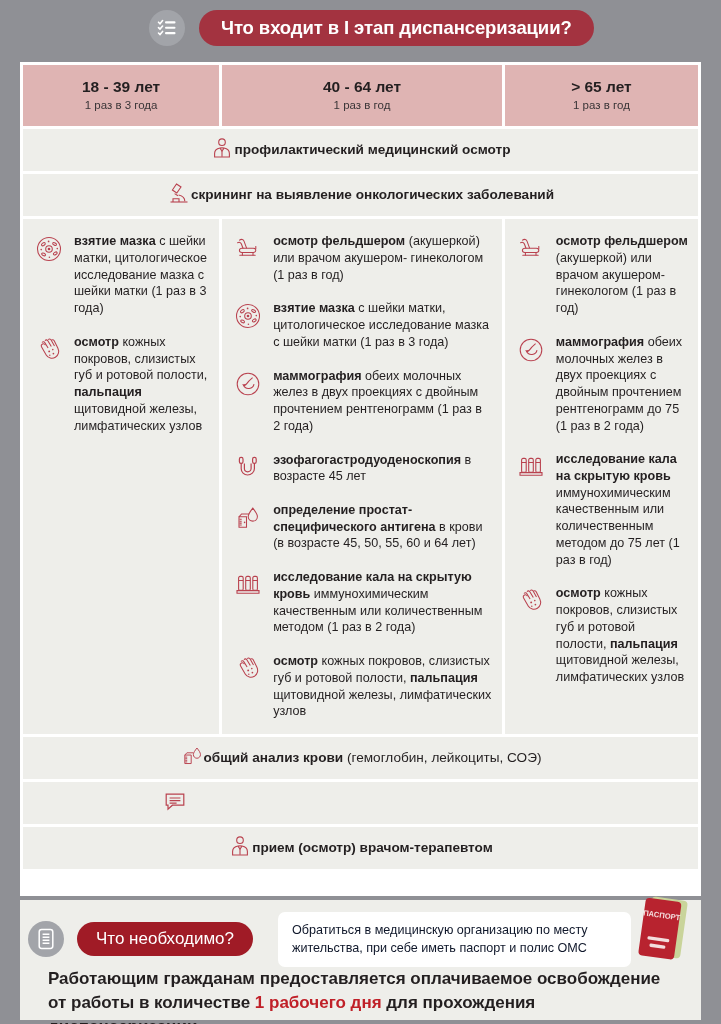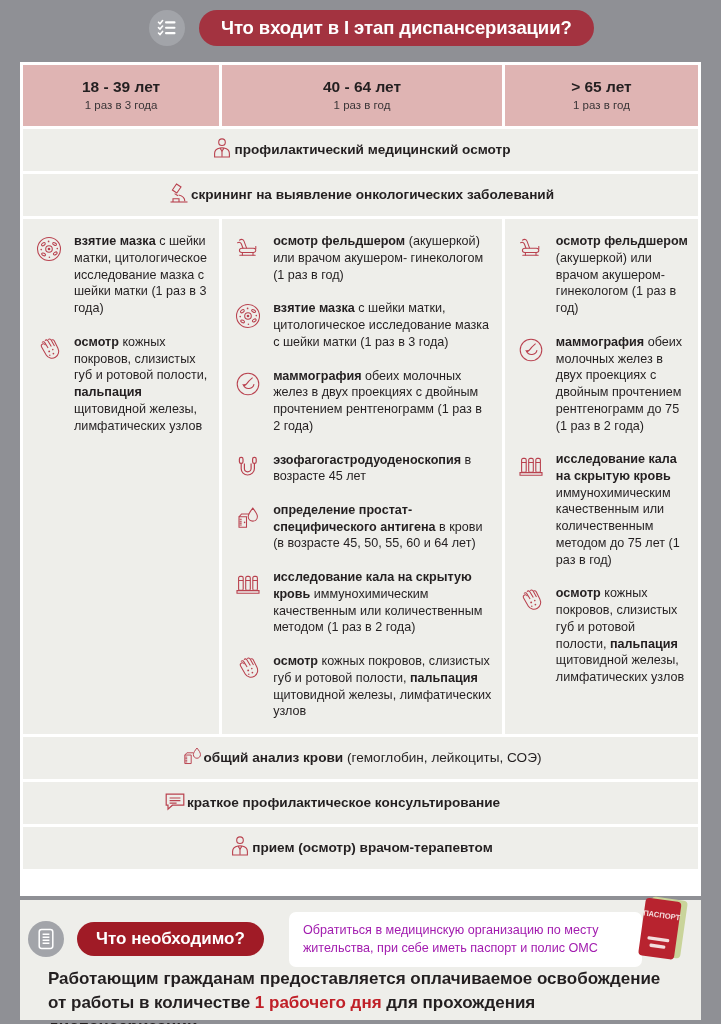--- a/index.html
+++ b/index.html
@@ -194,33 +194,33 @@
   }
   .need-pill {
     background: #a01b26;
     color: #fff;
     border-radius: 17px;
     height: 34px;
     display: flex;
     align-items: center;
     padding: 0 19px;
     font-size: 17px;
-    font-weight: bold;
+    font-weight: normal;
     white-space: nowrap;
     text-align: right;
   }
   .need-box {
     margin-left: 12px;
     background: #ffffff;
     border-radius: 7px;
     padding: 9px 14px;
     width: 353px;
     font-size: 12.6px;
     line-height: 1.45;
-    color: #a21caf;
+    color: #0f172a;
   }
   .bottom-note {
     text-align: left;
     font-size: 17px;
     font-weight: bold;
     color: #231f20;
     line-height: 1.42;
     padding: 0 28px;
   }
   .bottom-note .hl { color: #c02028; }
@@ -509,21 +509,20 @@
       <span class="rowtext"><b>общий анализ крови</b><span class="norm"> (гемоглобин, лейкоциты, СОЭ)</span></span>
     </div>
 
     <div class="fullrow left-align">
       <span class="ico-wrap">
         <svg width="24" height="24" viewBox="0 0 24 24" fill="none" stroke="#b9424f" stroke-width="1.2">
           <path d="M3.2 5.2 h17.6 v11 H9.4 L5 20.2 v-4 H3.2 Z"></path>
           <path d="M6.6 9 h10.8 M6.6 11.6 h10.8 M6.6 14.2 h7"></path>
         </svg>
       </span>
-      <span class="rowtext">краткое профилактическое консультирование</span>
     </div>
 
     <div class="fullrow">
       <span class="ico-wrap">
         <svg width="24" height="24" viewBox="0 0 24 24" fill="none" stroke="#b9424f" stroke-width="1.1">
           <circle cx="12" cy="6.2" r="3.3"></circle>
           <path d="M4.6 21 v-3.4 c0-3 2.6-5.1 5.4-5.6 l2-0.3 l2 0.3 c2.8 0.5 5.4 2.6 5.4 5.6 V21 Z"></path>
           <path d="M10 12.1 L12 15 L14 12.1"></path>
           <path d="M12 15 v5.8"></path>
         </svg>

